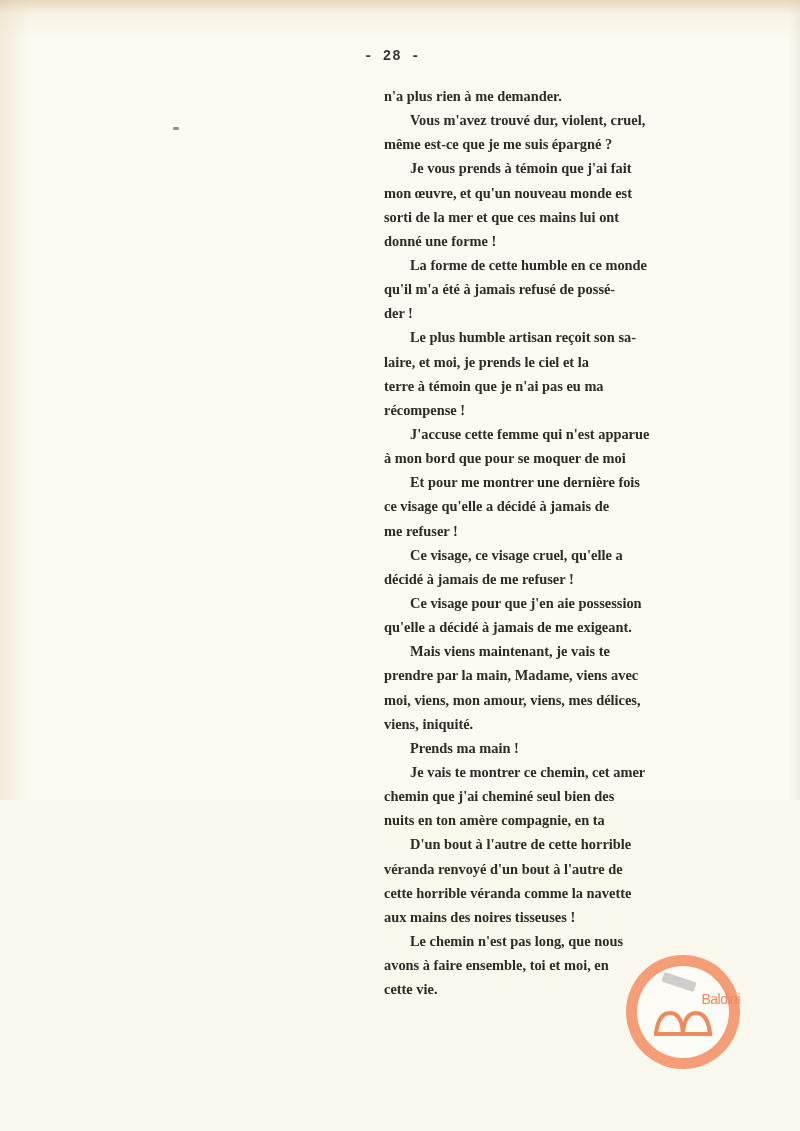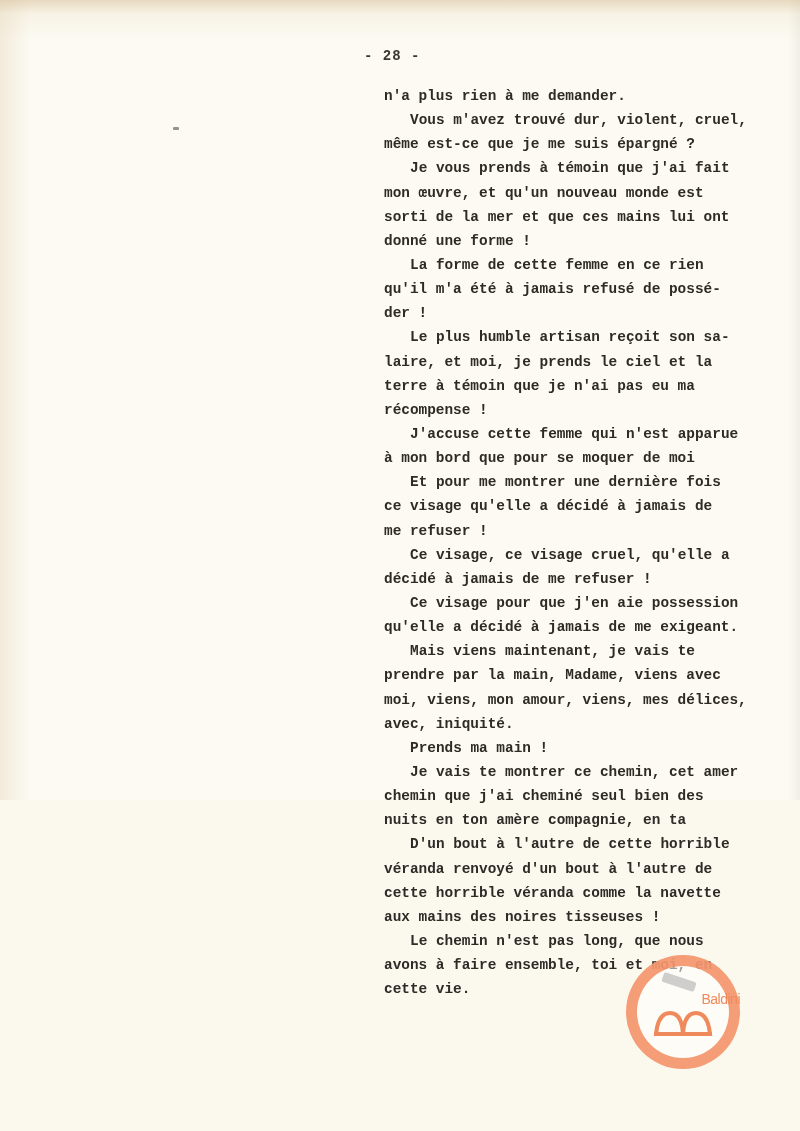--- a/index.html
+++ b/index.html
@@ -48,20 +48,21 @@
       width: 400px;
     }
     .line {
       height: 24.15px;
       line-height: 24px;
       font-size: 14.4px;
       font-weight: bold;
       color: #2e2a26;
       white-space: pre;
       letter-spacing: 0px;
+      font-family: Liberation Serif, serif;
     }
     .line.indent { padding-left: 26px; }
     .stamp {
       position: absolute;
       left: 626px;
       top: 955px;
       width: 114px;
       height: 114px;
     }
     .stamp-ring {
@@ -108,40 +109,40 @@
   <div class="page-number">- 28 -</div>
 
   <div class="text-block" id="text-block">
       <div class="line">n'a plus rien à me demander.</div>
       <div class="line indent">Vous m'avez trouvé dur, violent, cruel,</div>
       <div class="line">même est-ce que je me suis épargné ?</div>
       <div class="line indent">Je vous prends à témoin que j'ai fait</div>
       <div class="line">mon œuvre, et qu'un nouveau monde est</div>
       <div class="line">sorti de la mer et que ces mains lui ont</div>
       <div class="line">donné une forme !</div>
-      <div class="line indent">La forme de cette femme en ce rien</div>
+      <div class="line indent">La forme de cette humble en ce monde</div>
       <div class="line">qu'il m'a été à jamais refusé de possé-</div>
       <div class="line">der !</div>
       <div class="line indent">Le plus humble artisan reçoit son sa-</div>
       <div class="line">laire, et moi, je prends le ciel et la</div>
       <div class="line">terre à témoin que je n'ai pas eu ma</div>
       <div class="line">récompense !</div>
       <div class="line indent">J'accuse cette femme qui n'est apparue</div>
       <div class="line">à mon bord que pour se moquer de moi</div>
       <div class="line indent">Et pour me montrer une dernière fois</div>
       <div class="line">ce visage qu'elle a décidé à jamais de</div>
       <div class="line">me refuser !</div>
       <div class="line indent">Ce visage, ce visage cruel, qu'elle a</div>
       <div class="line">décidé à jamais de me refuser !</div>
       <div class="line indent">Ce visage pour que j'en aie possession</div>
       <div class="line">qu'elle a décidé à jamais de me exigeant.</div>
       <div class="line indent">Mais viens maintenant, je vais te</div>
       <div class="line">prendre par la main, Madame, viens avec</div>
       <div class="line">moi, viens, mon amour, viens, mes délices,</div>
-      <div class="line">avec, iniquité.</div>
+      <div class="line">viens, iniquité.</div>
       <div class="line indent">Prends ma main !</div>
       <div class="line indent">Je vais te montrer ce chemin, cet amer</div>
       <div class="line">chemin que j'ai cheminé seul bien des</div>
       <div class="line">nuits en ton amère compagnie, en ta</div>
       <div class="line indent">D'un bout à l'autre de cette horrible</div>
       <div class="line">véranda renvoyé d'un bout à l'autre de</div>
       <div class="line">cette horrible véranda comme la navette</div>
       <div class="line">aux mains des noires tisseuses !</div>
       <div class="line indent">Le chemin n'est pas long, que nous</div>
       <div class="line">avons à faire ensemble, toi et moi, en</div>

